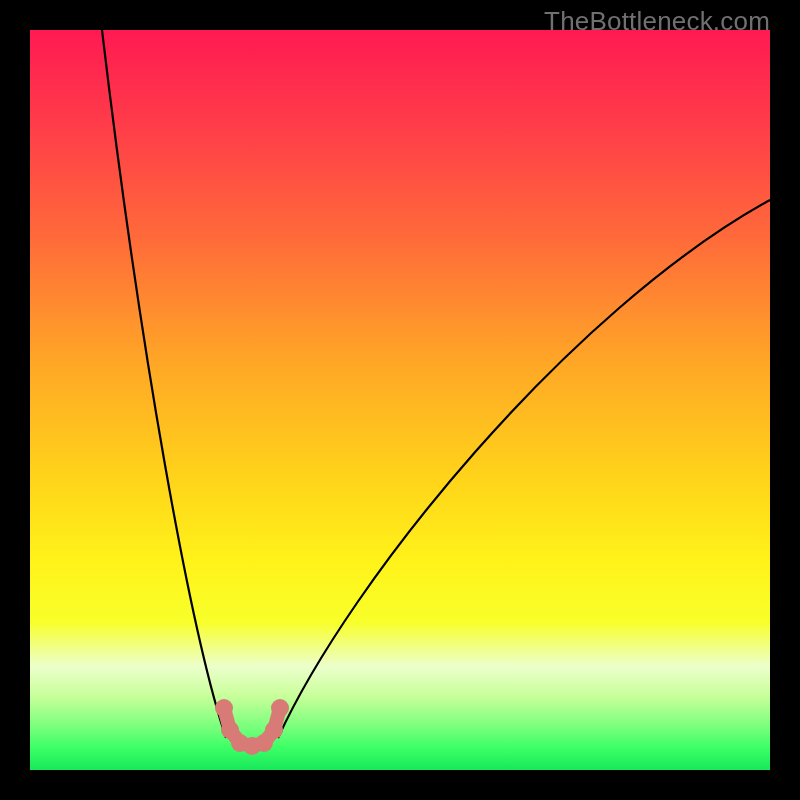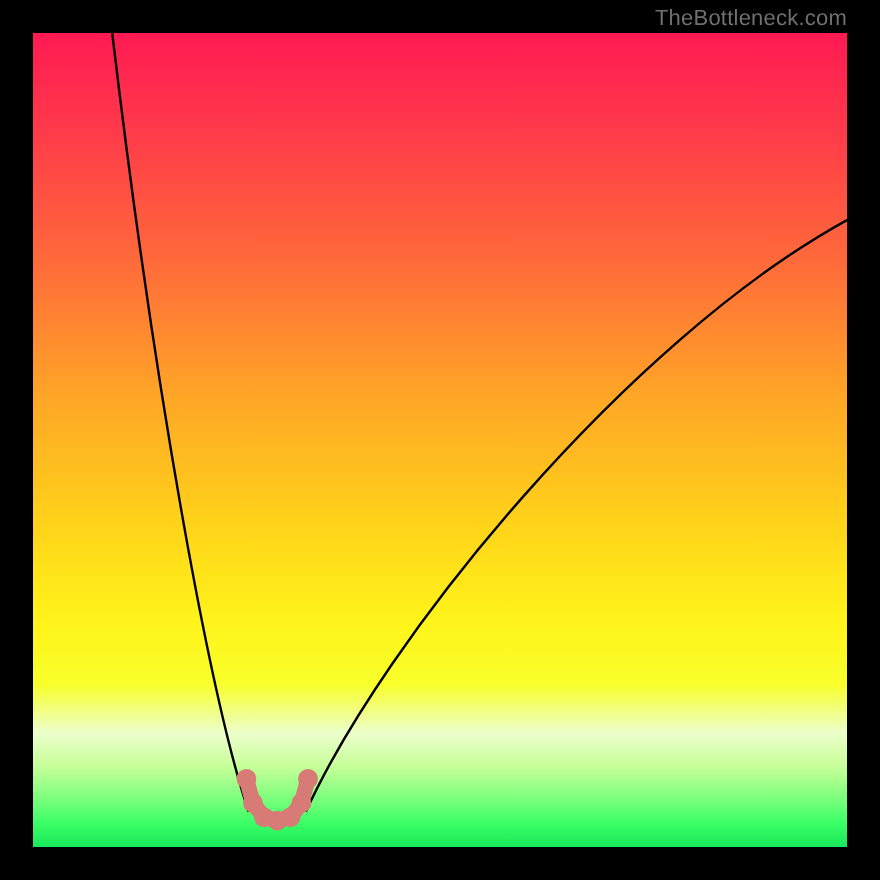--- a/index.html
+++ b/index.html
@@ -22,21 +22,21 @@
   .gradient {
     position: absolute;
     left: 0; top: 0;
     width: 100%; height: 100%;
   }
   .watermark {
     position: absolute;
     top: 6px;
     right: 30px;
     color: #707070;
-    font-size: 20px;
+    font-size: 26px;
     font-weight: 500;
     letter-spacing: 0.2px;
   }
   svg.curve {
     position: absolute;
     left: 0; top: 0;
     width: 100%; height: 100%;
   }
 </style>
 </head>

